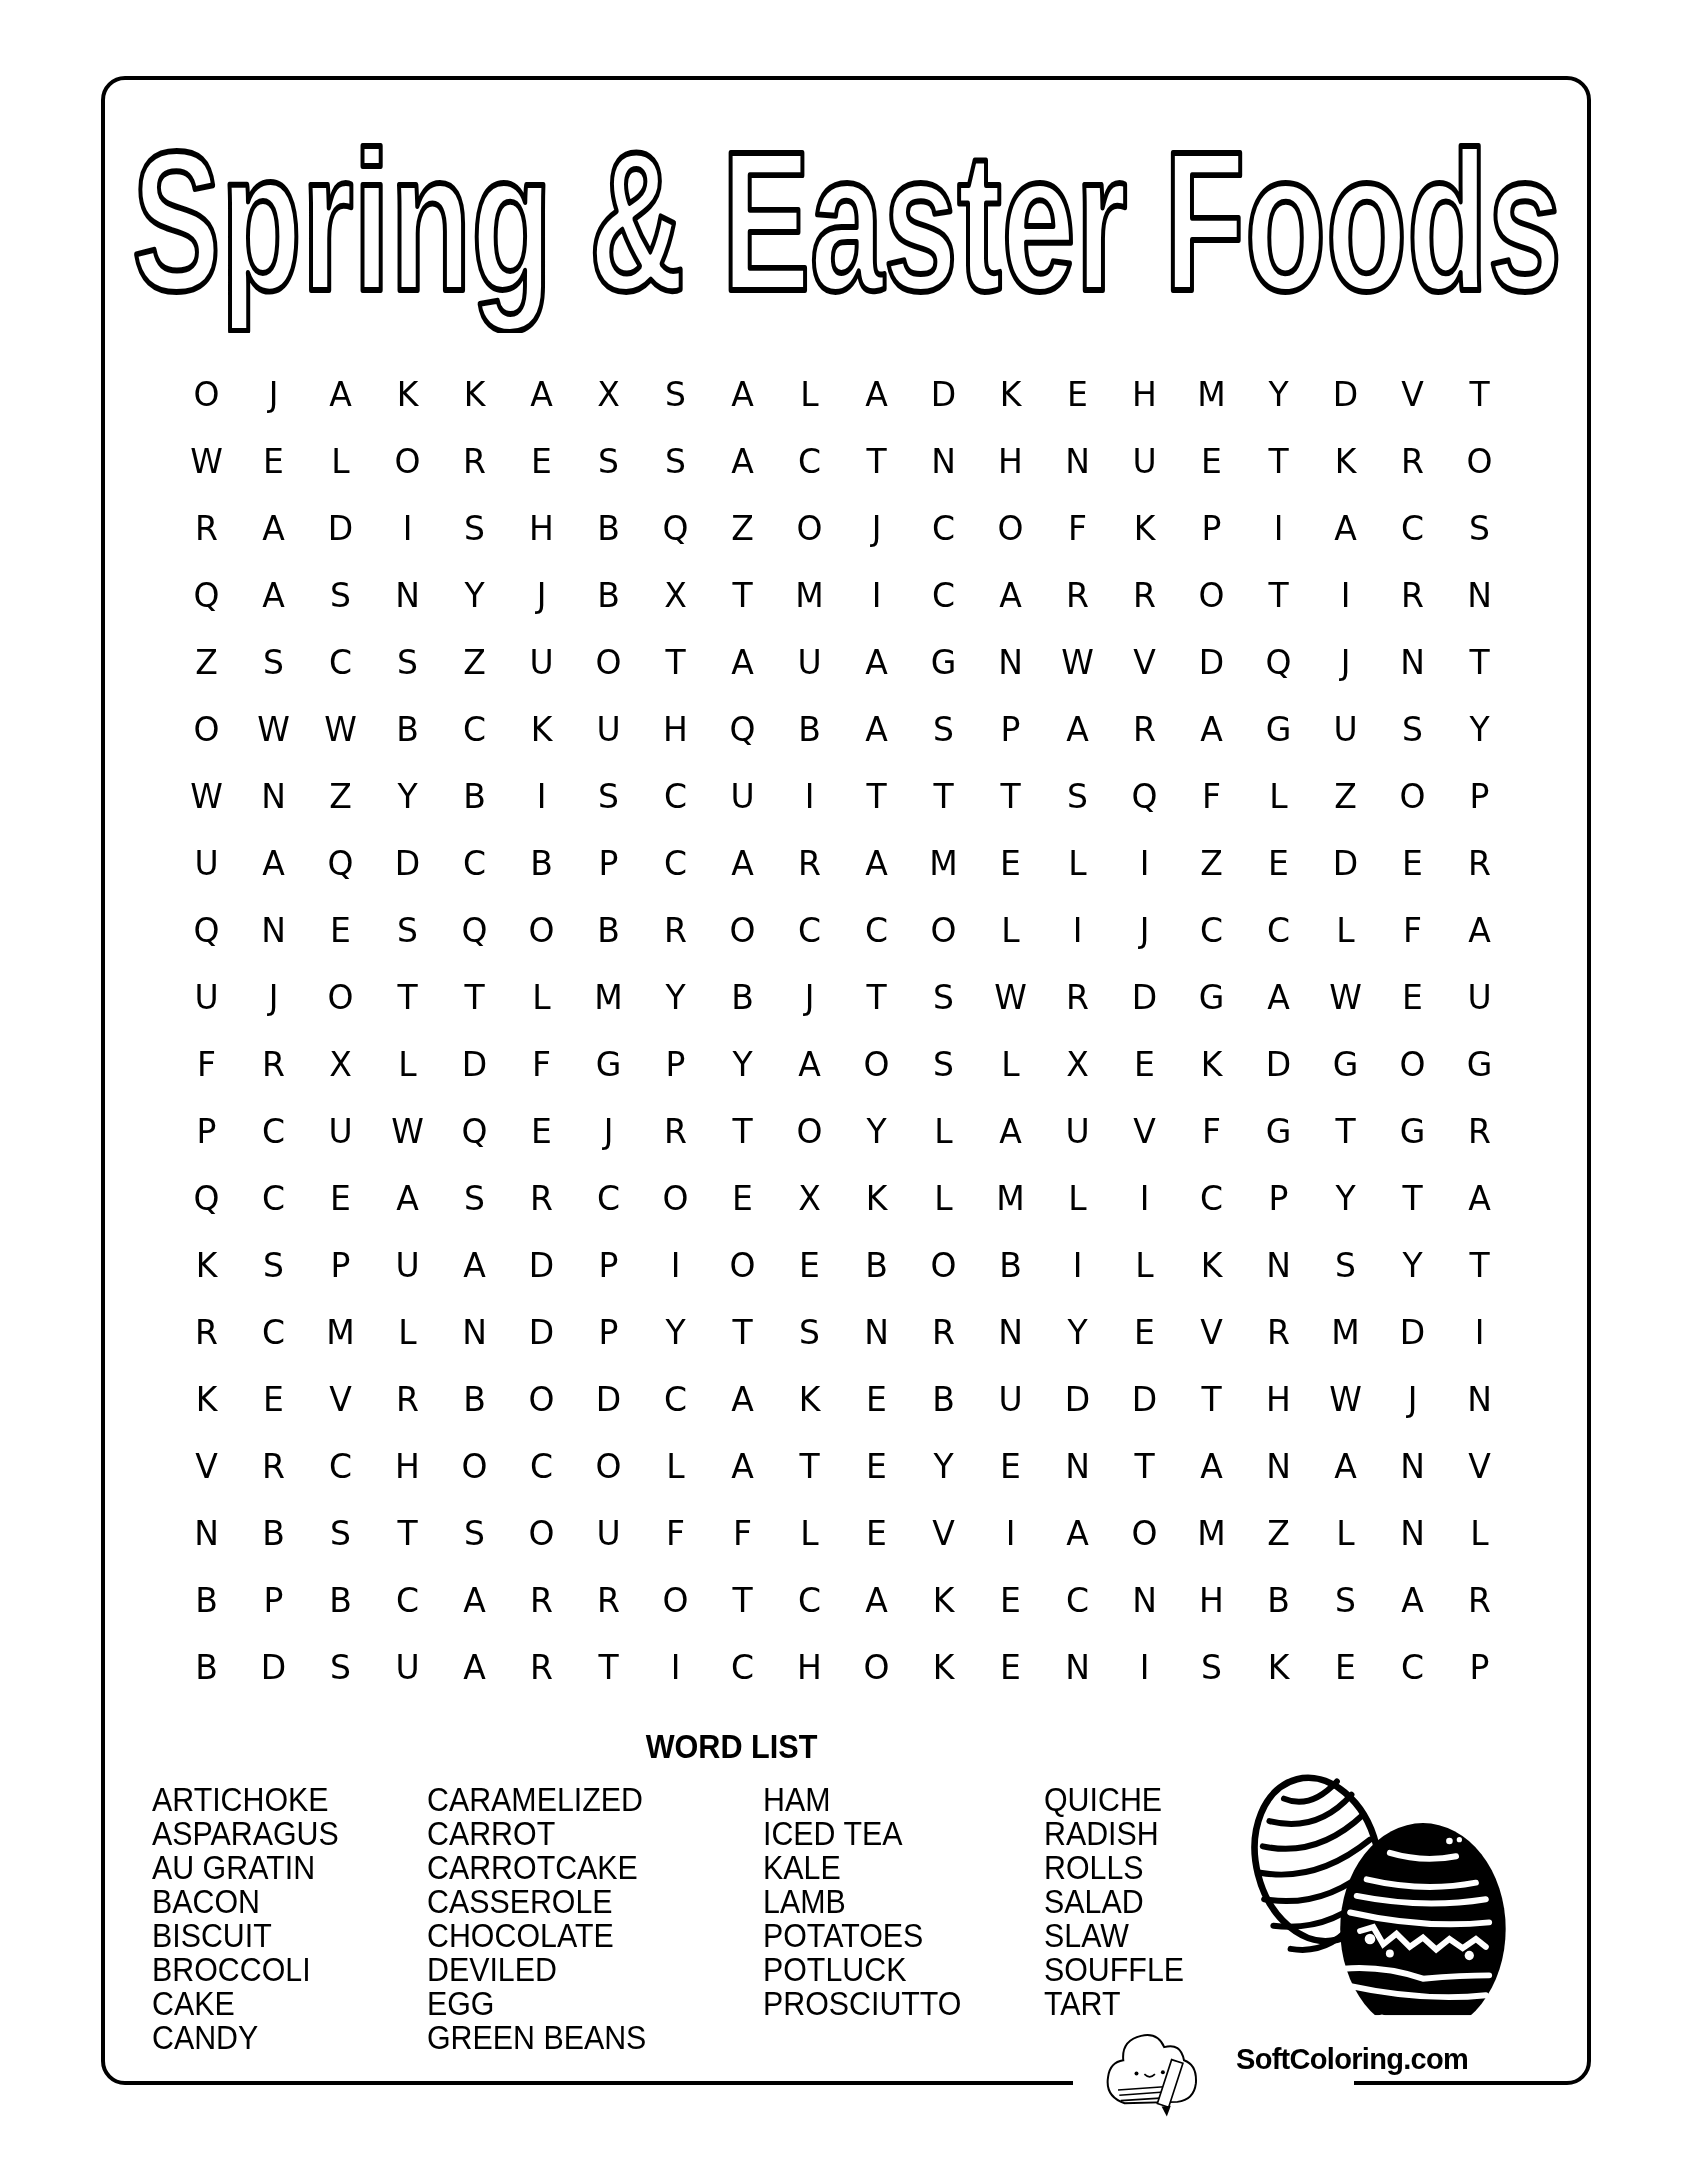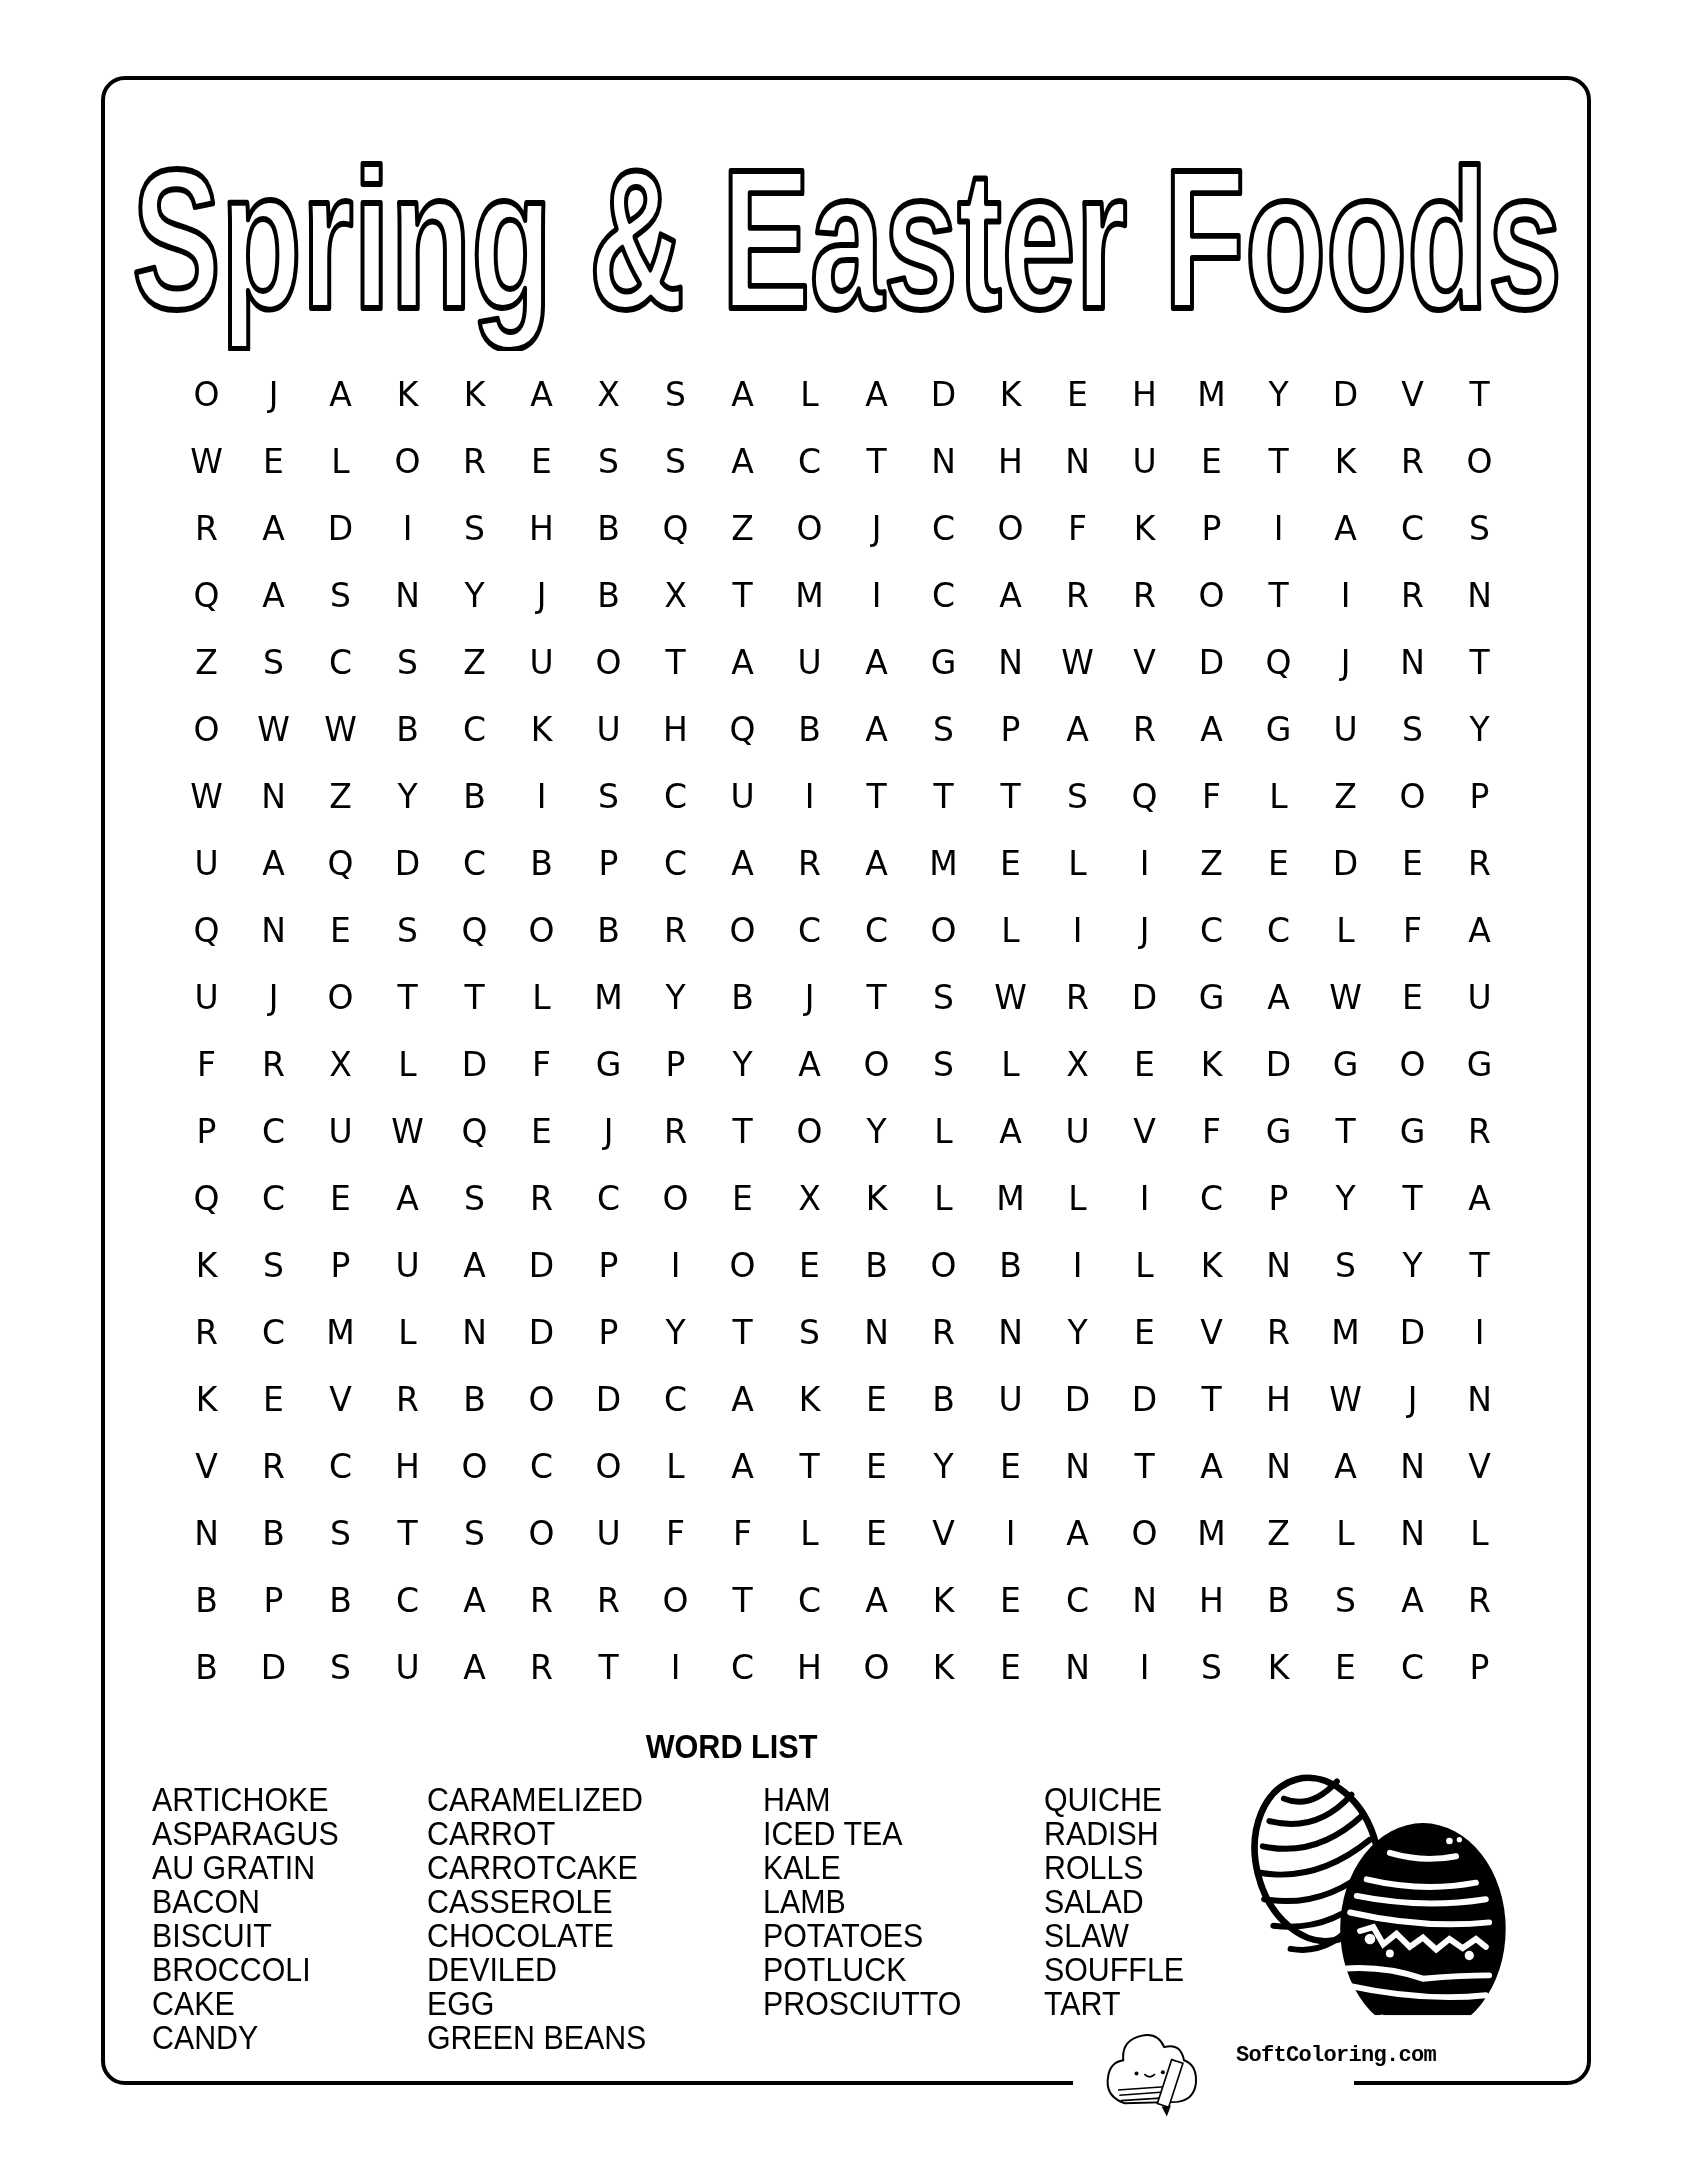--- a/index.html
+++ b/index.html
@@ -1,28 +1,28 @@
 <!DOCTYPE html>
 <html style="font-size:10.6px"><head>
 <meta charset="utf-8">
 <style>
   html, body { margin:0; padding:0; background:#ffffff; }
   body { width:1687px; height:2183px; position:relative; overflow:hidden; font-family:"DejaVu Sans", sans-serif; color:#000; }
   .frame { position:absolute; left:101px; top:76px; width:1482px; height:2001px; border:4px solid #000; border-radius:24px; box-sizing:content-box; }
   .frame-gap { position:absolute; left:1073px; top:2071px; width:281px; height:20px; background:#fff; }
-  .title { position:absolute; left:119px; top:139px; width:1456px; height:212px; }
+  .title { position:absolute; left:119px; top:121px; width:1456px; height:212px; }
   .title svg { width:100%; height:100%; }
   .grid { position:absolute; left:173px; top:361px; display:grid; grid-template-columns:repeat(20, 67px); grid-auto-rows:67px; }
   .cell { display:flex; align-items:center; justify-content:center; font-family:"DejaVu Sans", sans-serif; font-size:33px; font-weight:400; letter-spacing:0; }
   .wl-title { position:absolute; left:566px; top:1727px; width:331px; text-align:center; font-family:"Liberation Sans", sans-serif; font-weight:700; font-size:34px; transform:scaleX(0.9); }
   .wl-col { position:absolute; top:1783px; font-family:"Liberation Sans", sans-serif; font-size:33px; line-height:34px; transform-origin:left top; transform:scaleX(0.92); }
   .wl-col div { white-space:nowrap; }
   .eggs { position:absolute; left:1231px; top:1747px; width:278px; height:278px; }
   .logo { position:absolute; left:1098px; top:2024px; width:370px; height:99px; }
-  .logo-text { position:absolute; left:1236px; top:2043px; font-family:Liberation Mono, monospace; font-weight:700; font-size:22px; letter-spacing:-0.7px; }
+  .logo-text { position:absolute; left:1236px; top:2043px; font-family:Liberation Sans, sans-serif; font-weight:700; font-size:29px; letter-spacing:-0.7px; }
 </style>
 </head>
 <body>
 
 <div class="frame"></div>
 <div class="frame-gap"></div>
 
 <div class="title">
   <svg viewBox="0 0 2200 320" preserveAspectRatio="none">
     <text id="title-text" x="1100" y="255" text-anchor="middle" font-family="Liberation Sans, sans-serif" font-weight="700" font-size="300" textLength="2160" lengthAdjust="spacingAndGlyphs" fill="#ffffff" stroke="#000000" stroke-width="9" stroke-linejoin="round">Spring &amp; Easter Foods</text>

